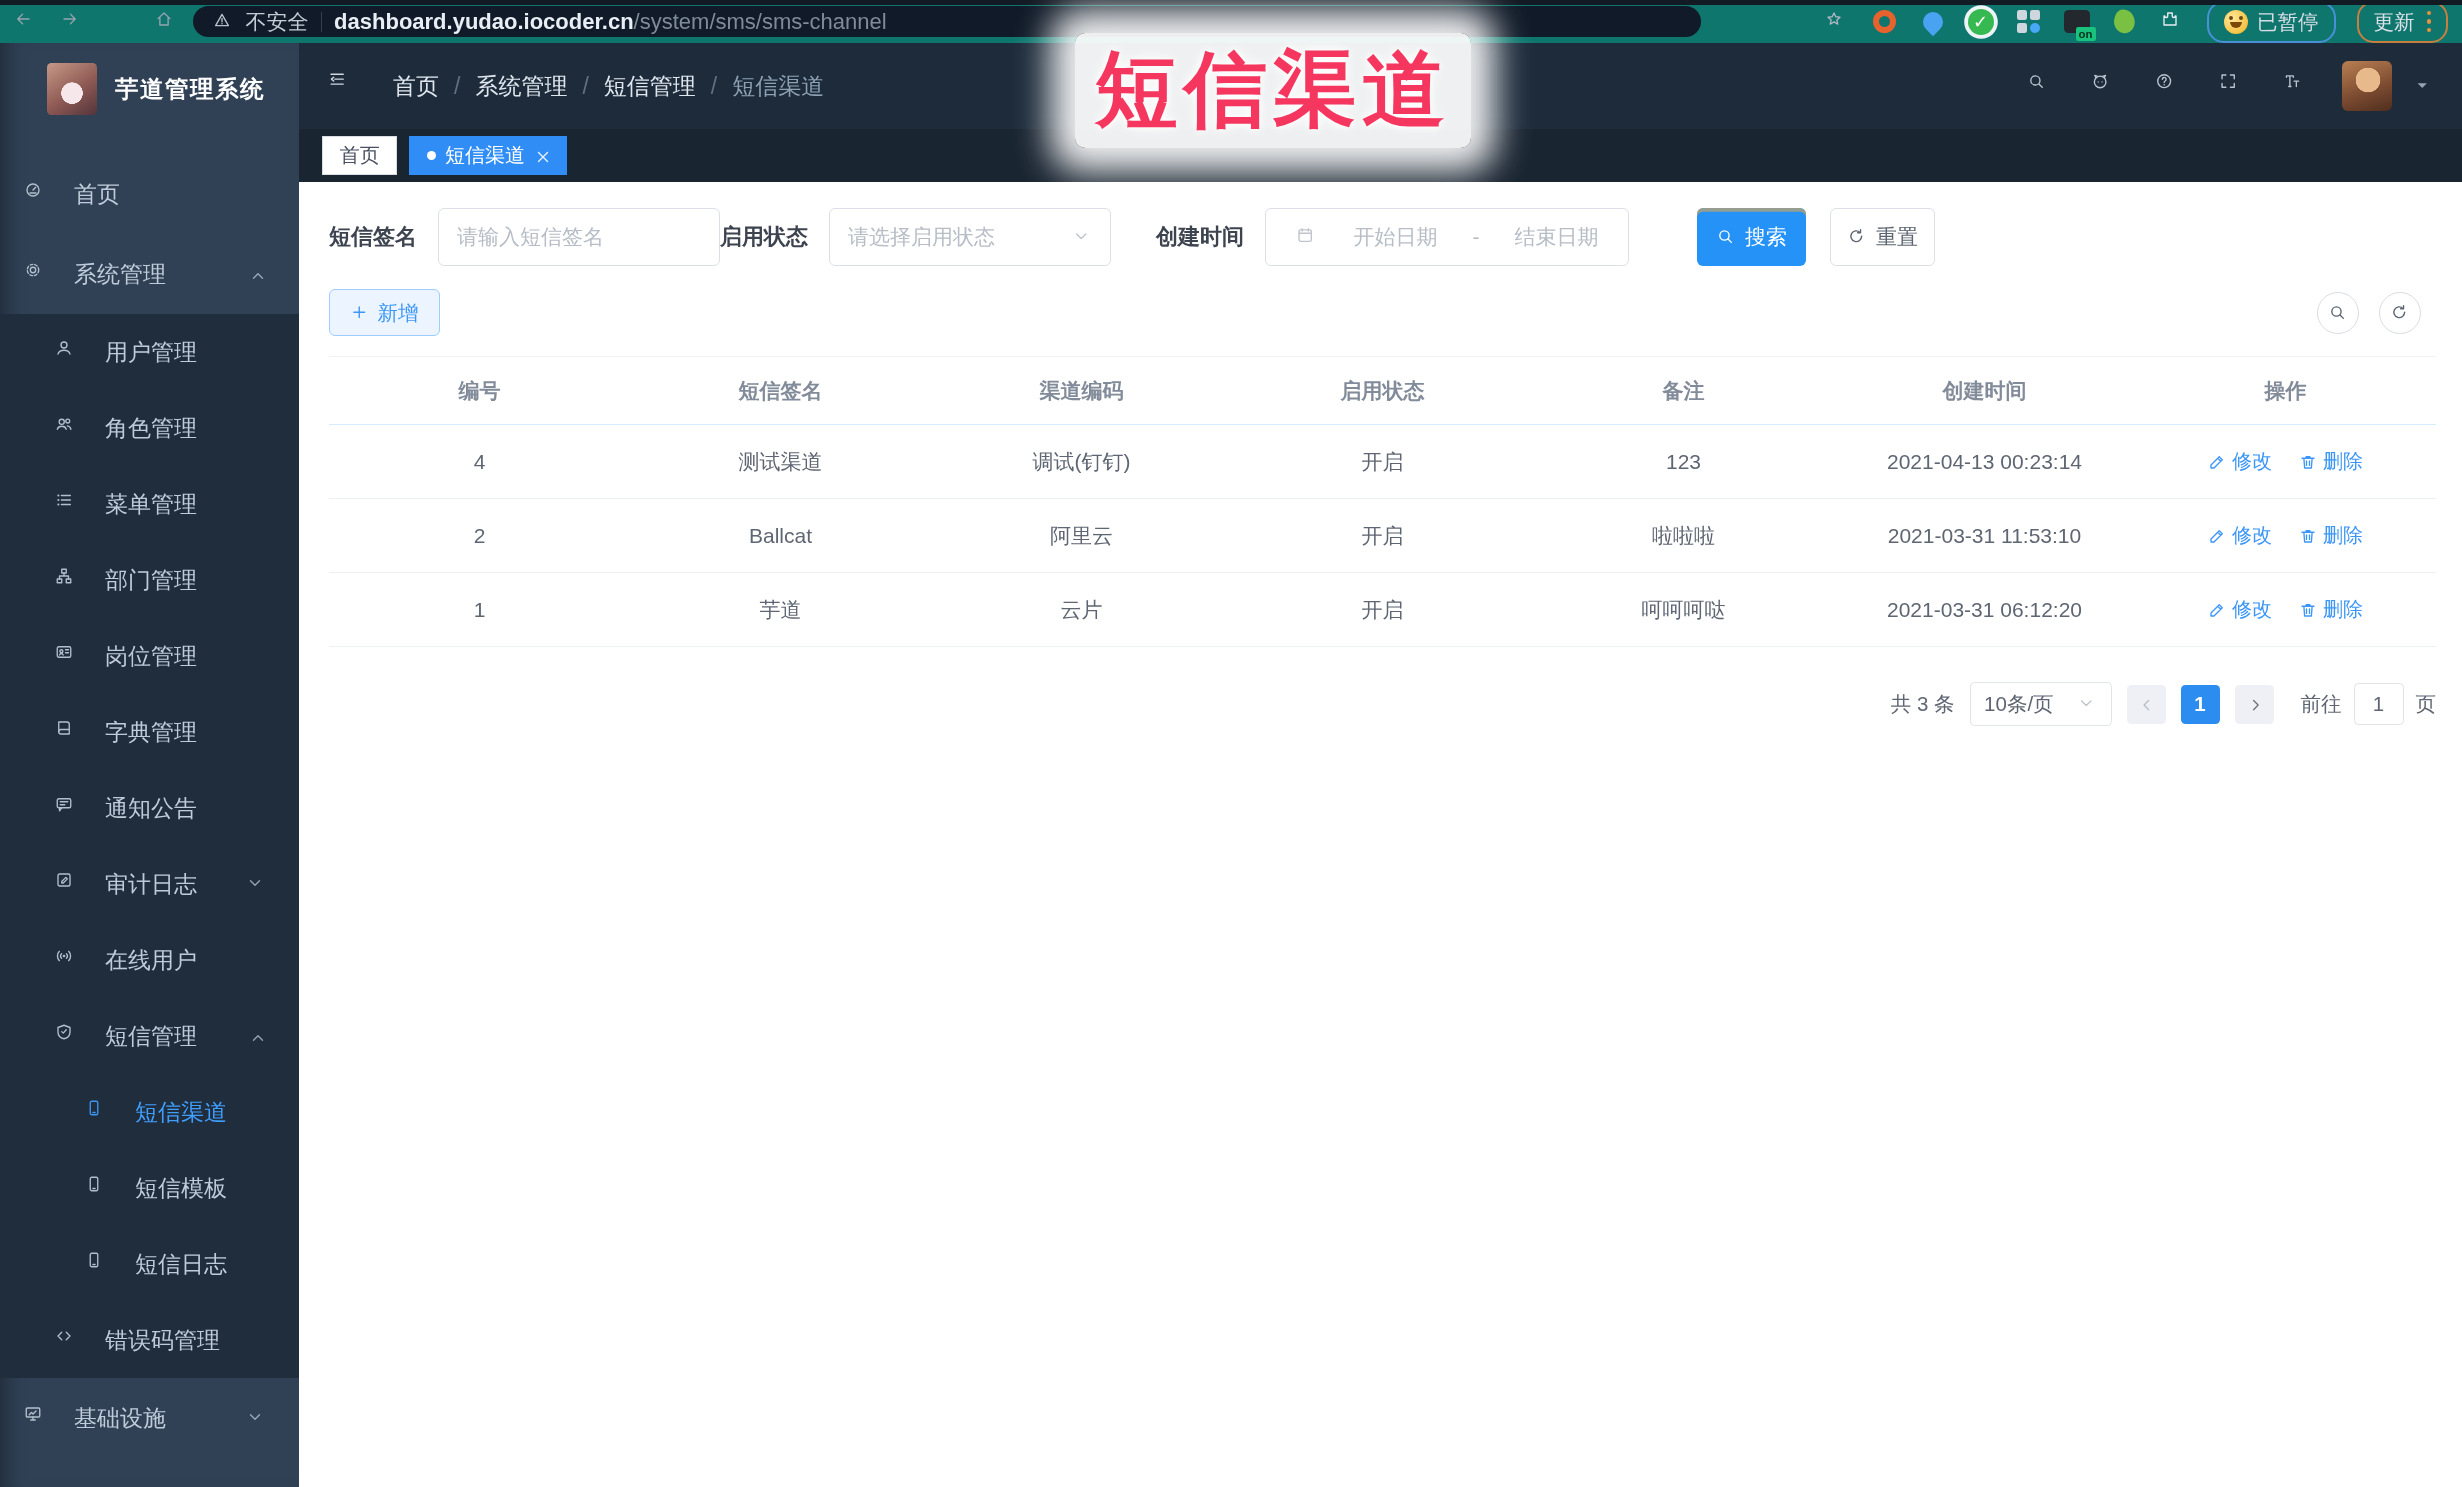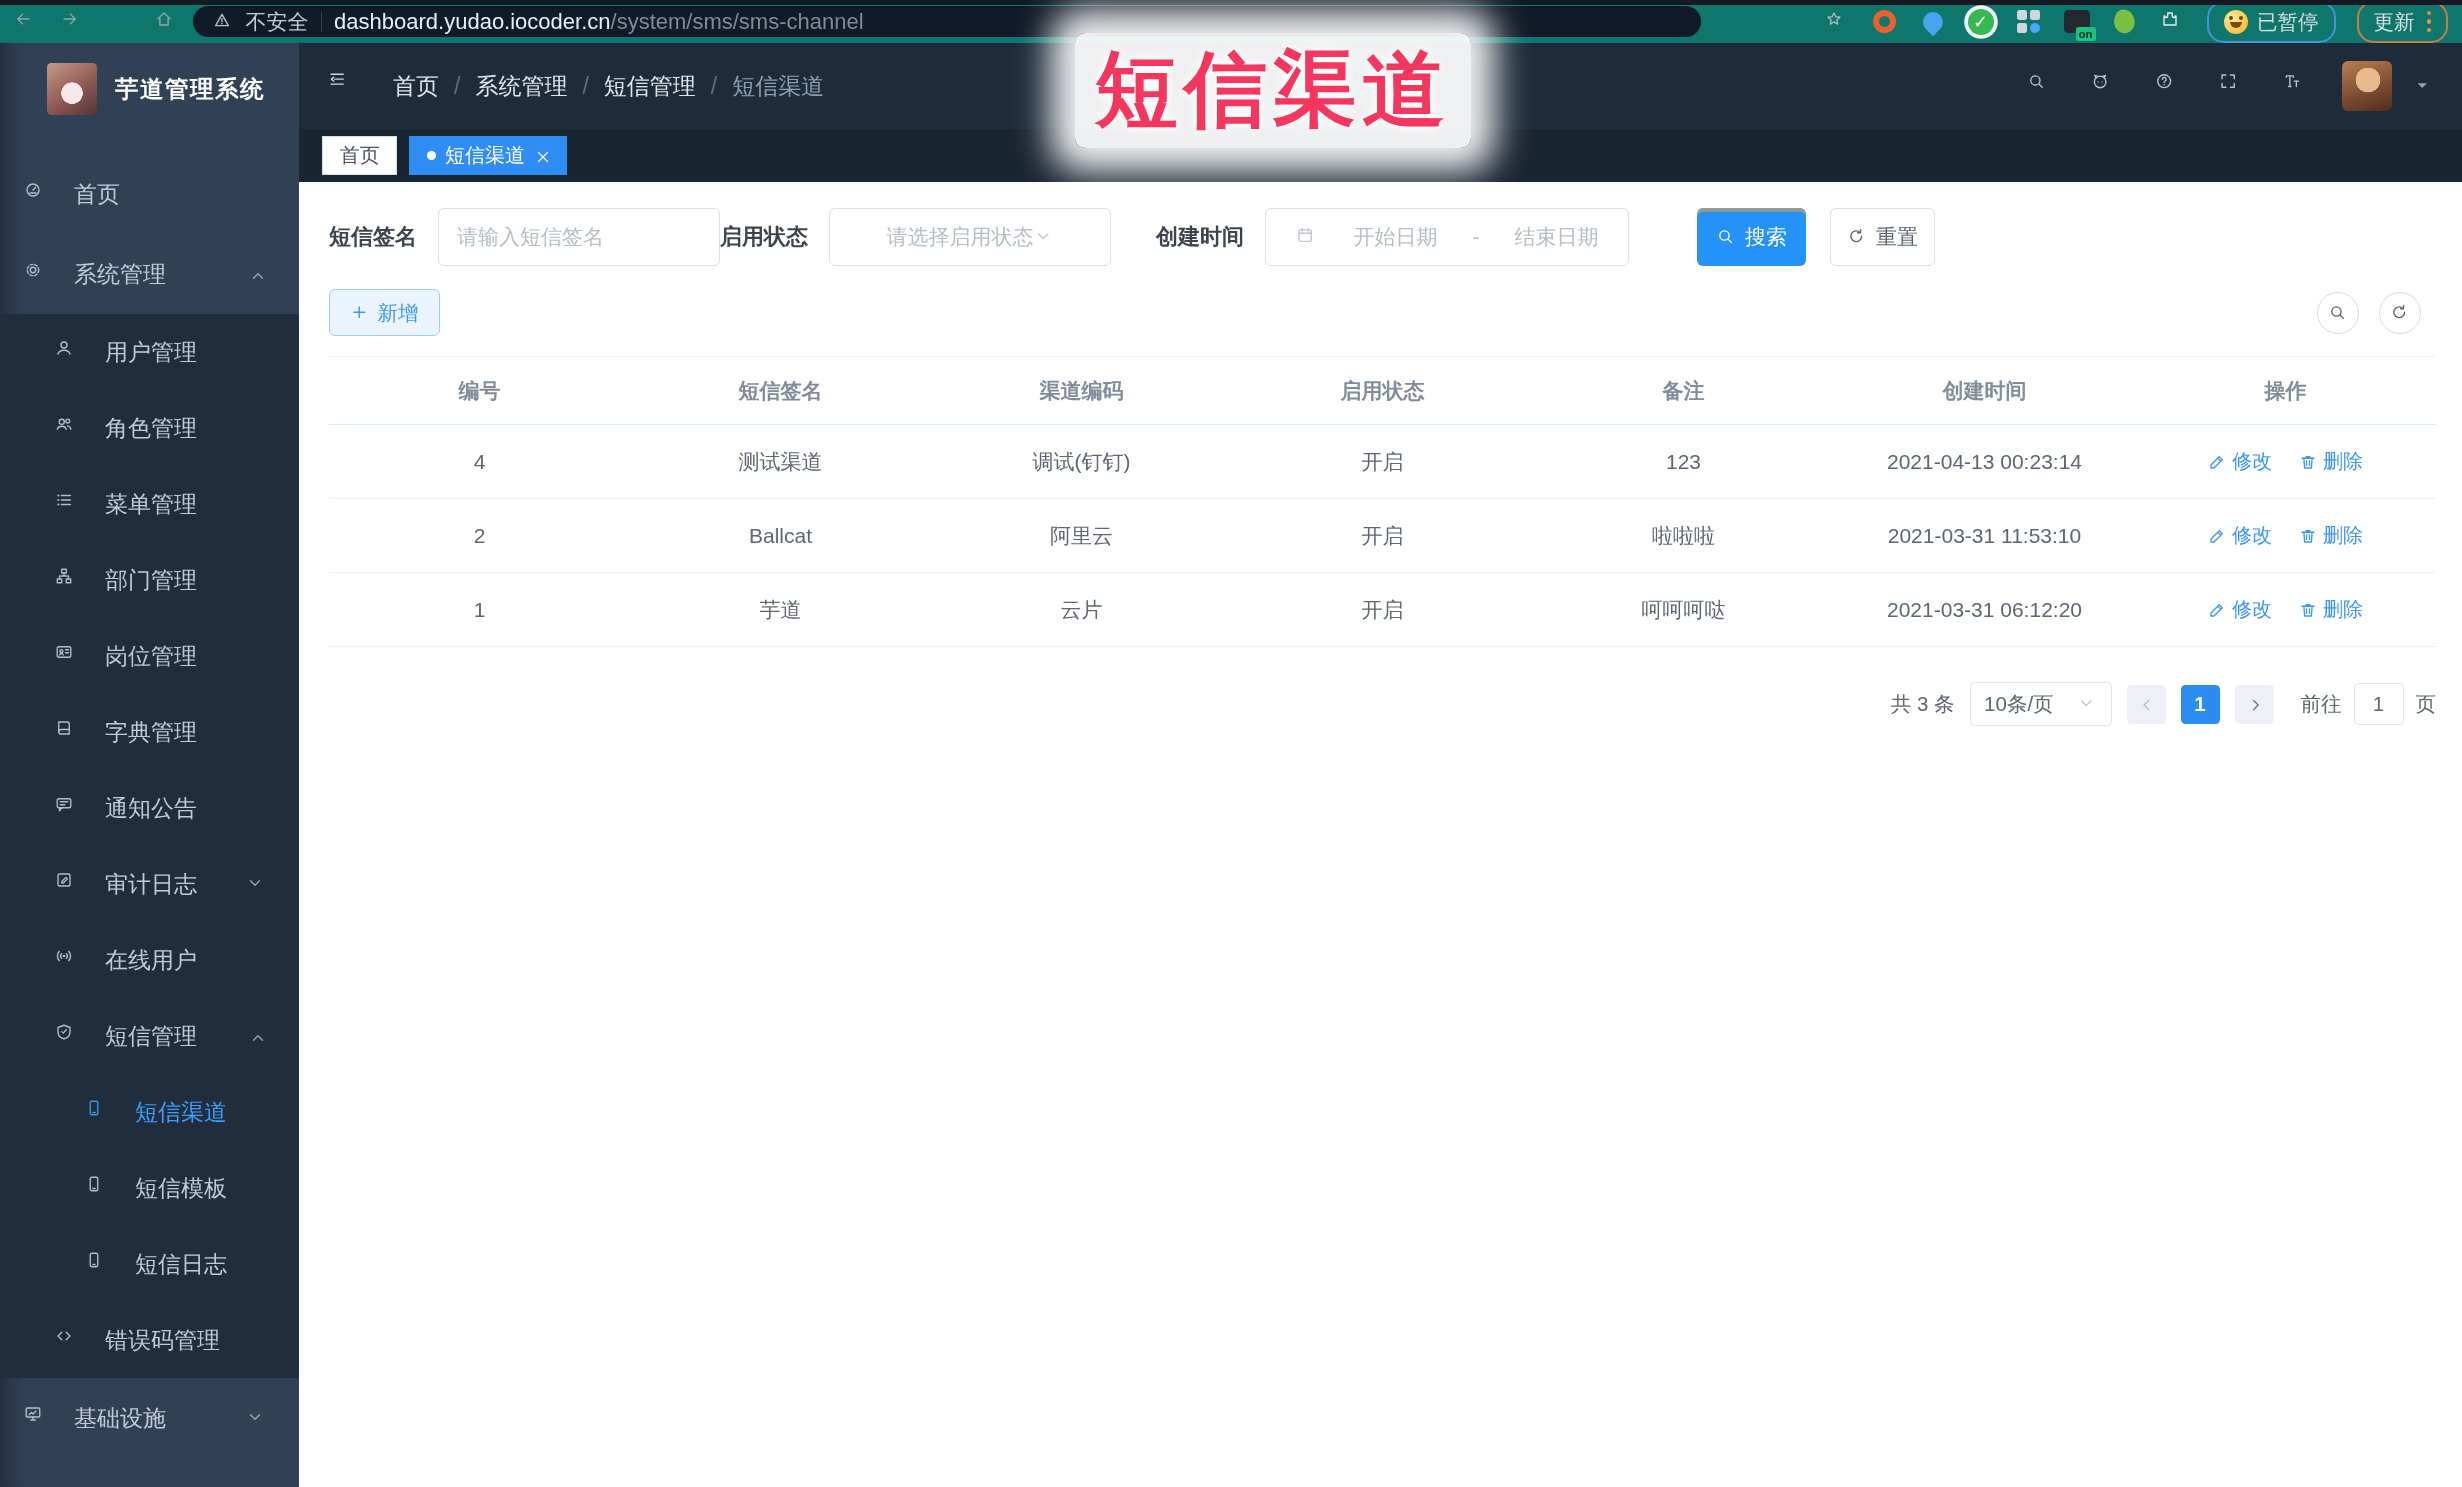--- a/index.html
+++ b/index.html
@@ -11,21 +11,21 @@
   
   .browser{position:absolute;left:0;top:0;right:0;height:43px;background:#0f766e;display:flex;align-items:center;padding:0 14px;z-index:40}
   .browser::before{content:"";position:absolute;left:0;top:0;right:0;height:4.5px;background:#121a24}
   .bnav{display:flex;align-items:center;gap:23px;color:#97a4b1;margin-right:13.6px}
   .bnav svg{width:24px;height:24px}
   .urlbar{width:1508px;height:31px;background:#101a28;border-radius:16px;display:flex;align-items:center;padding:0 20px;gap:12px;color:#c3ccd6}
   .urlbar .warn{width:21px;height:21px;color:#b9c2cc}
   .sec{font-size:21px;color:#c3ccd6;white-space:nowrap}
   .udiv{width:1.5px;height:20px;background:#35404d}
   .url{font-size:22px;white-space:nowrap}
-  .url .dom{color:#e9eef4;font-weight:400}
+  .url .dom{color:#e9eef4;font-weight:700}
   .url .path{color:#7f8b99}
   .bright{margin-left:auto;display:flex;align-items:center;gap:21px}
   .bext{width:27px;height:27px;display:flex;align-items:center;justify-content:center}
   .x-star{color:#aeb8c2}.x-star svg{width:24px;height:24px}
   .x-orange{width:23px;height:23px;border:6.8px solid #e8622d;border-radius:50%}
   .x-pin{width:20px;height:20px;background:#4aa3f0;border-radius:50% 50% 50% 0;transform:rotate(-45deg)}
   .x-check{width:26px;height:26px;background:#35b950;border-radius:50%;color:#fff;display:flex;align-items:center;justify-content:center;font-size:18px;font-weight:700;box-shadow:0 0 0 3.8px #eef3f7}
   .x-grid{width:23px;height:23px;display:grid;grid-template-columns:1fr 1fr;gap:3px}
   .x-grid i{background:#cfd6dd;border-radius:2.3px}
   .x-grid i:last-child{background:#49a8f5;border-radius:50%}
@@ -85,21 +85,21 @@
   .tag .dot{width:9px;height:9px;border-radius:50%;background:#fff}
   .tag .tclose{width:15px;height:15px;opacity:.9}
 
   
   .content{position:absolute;left:299px;right:0;top:182px;bottom:0;background:#fff;padding:26px 26px 0 30px;color:#303133}
   .filters{display:flex;align-items:center}
   .flabel{font-size:22px;font-weight:700;color:#3d4450;margin-right:21px;white-space:nowrap}
   .inp{height:58px;border:1.5px solid #dcdfe6;border-radius:6px;background:#fff;display:flex;align-items:center;padding:0 18px;font-size:21px;color:#b6bdc6}
   .inp .ph{color:#b6bdc6}
   .w-sig{width:282px;}
-  .w-status{width:282px;margin-right:45px;justify-content:center}
+  .w-status{width:282px;margin-right:45px;justify-content:space-between}
   .chev{width:20px;height:20px;color:#c0c4cc}
   .w-date{width:364px;justify-content:center;gap:35px}
   .cal{width:23px;height:23px;color:#c0c4cc}
   .btn{height:58px;border-radius:6px;display:flex;align-items:center;justify-content:center;gap:9px;font-size:21px;cursor:pointer;white-space:nowrap}
   .btn-search{width:109px;background:#2492f7;color:#fff;margin-left:68px;box-shadow:inset 0 3.8px 0 rgba(240,165,60,.55)}
   .btn-reset{width:105px;background:#fff;border:1.5px solid #dcdfe6;color:#5c6470;margin-left:24px}
   .bic{width:20px;height:20px}
 
   .toolbar{display:flex;align-items:center;margin-top:23px}
   .btn-add{height:47px;padding:0 20px;background:#ecf5ff;border:1.5px solid #9ecdfd;border-radius:6px;color:#3b96f7;font-size:20.5px;display:flex;align-items:center;gap:7.6px;cursor:pointer}

